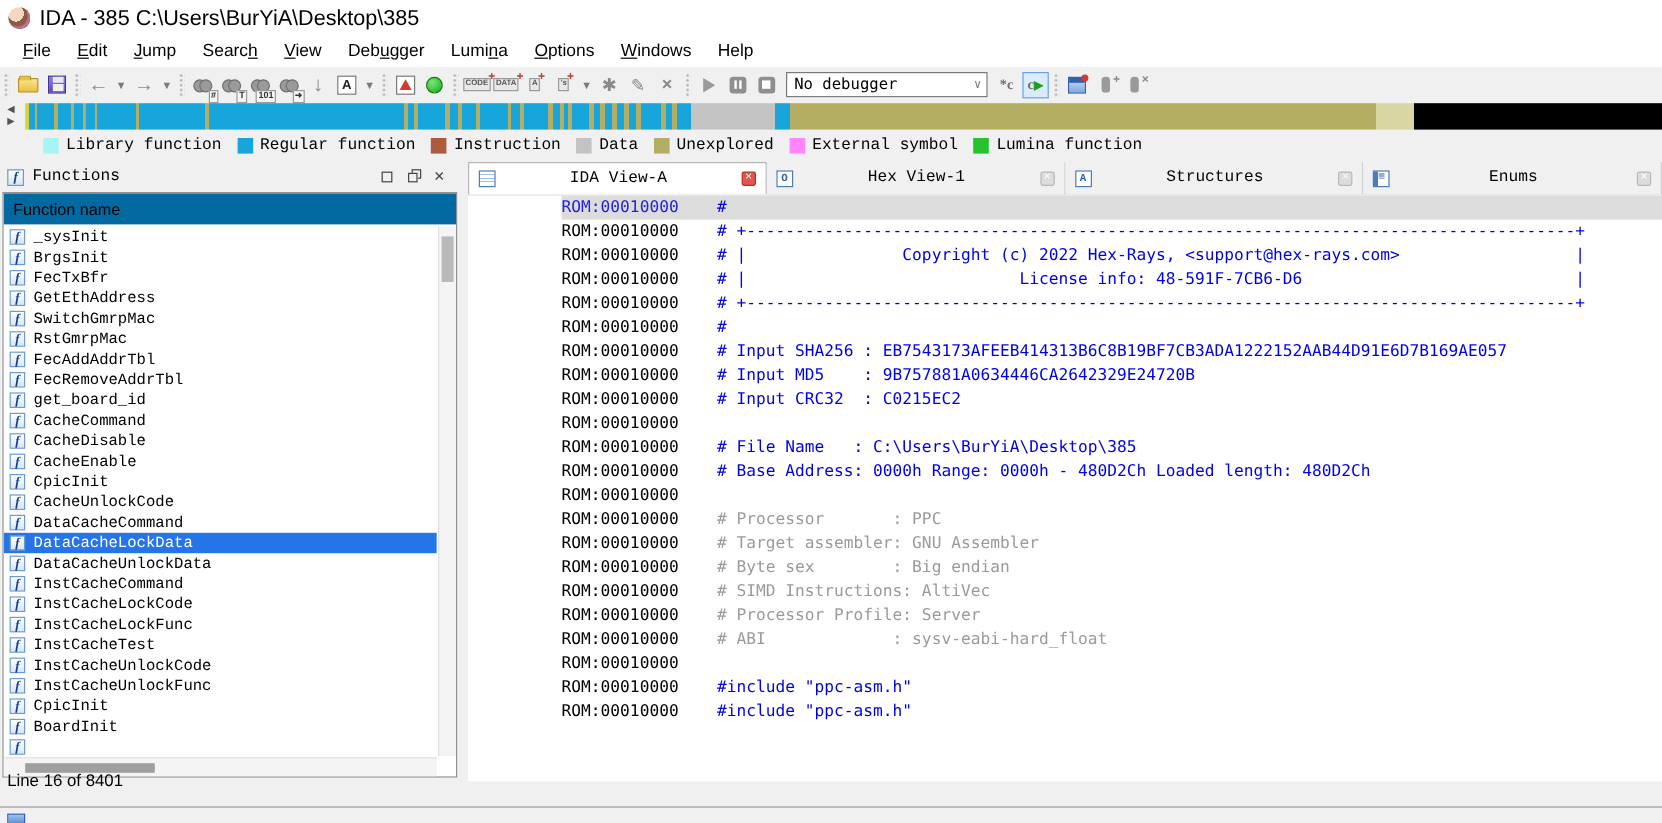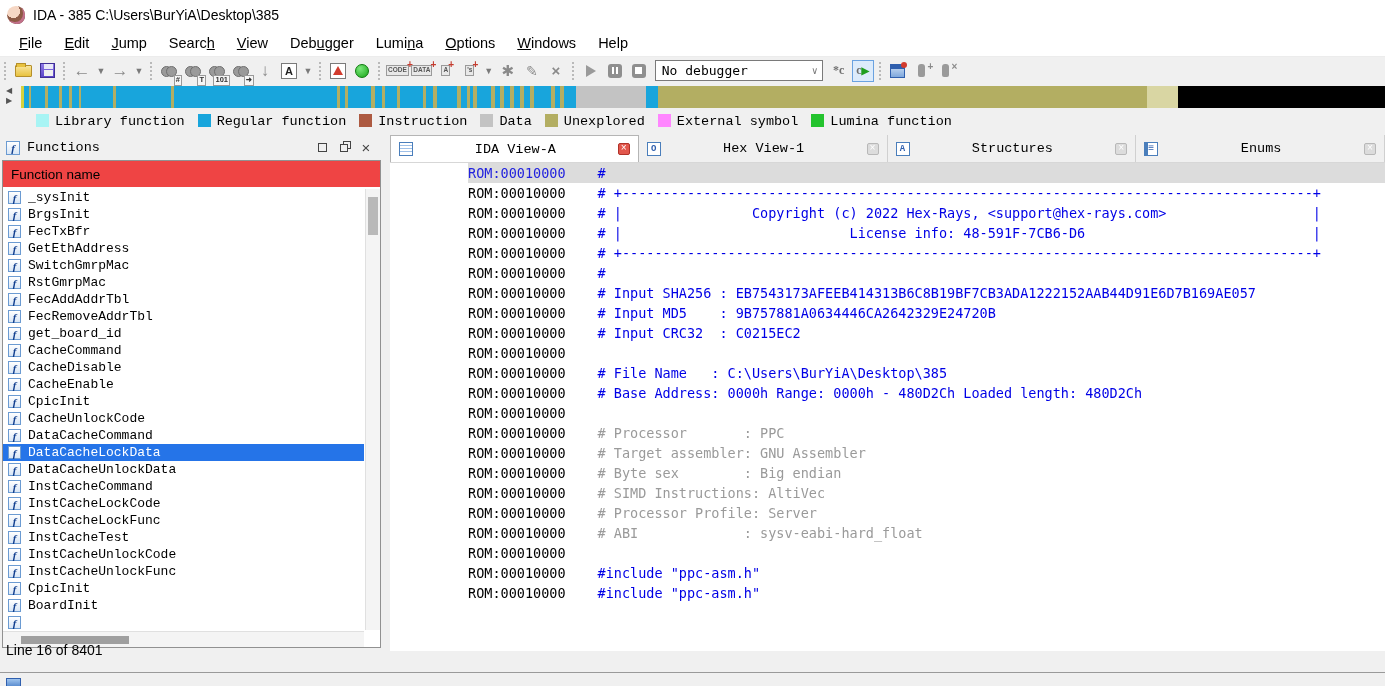--- a/index.html
+++ b/index.html
@@ -6,21 +6,21 @@
   html,body { background:#f0f0f0; }
   .app { position:relative; width:1385px; height:686px; background:#f0f0f0;
          font-family:"Liberation Sans",sans-serif; overflow:hidden; }
 
   
   .titlebar { position:absolute; left:0; top:0; width:100%; height:30px; background:#ffffff;
               display:flex; align-items:center; padding-left:7px; }
   .ida-logo { width:18px; height:18px; border-radius:50% 50% 46% 54%;
               background:radial-gradient(circle at 35% 30%, #f6d7c4 0 38%, #8d5a45 39% 70%, #5c3a2e 71%);
               box-shadow:inset -2px -2px 0 #c2708a; margin-right:8px; }
-  .titletext { font-size:14px; color:#000; }
+  .titletext { font-size:18px; color:#000; }
 
   
   .menubar { position:absolute; left:0; top:30px; width:100%; height:27px; background:#ffffff;
              display:flex; align-items:center; padding-left:8px; border-bottom:1px solid #ececec;}
   .menuitem { padding:3px 11px; font-size:14.5px; color:#000; cursor:default; }
   .menuitem u { text-decoration:underline; }
 
   
   .toolbar { position:absolute; left:0; top:57px; width:100%; height:27px; background:#f0f0f0;
              display:flex; align-items:center; }
@@ -92,37 +92,37 @@
       #b3ae62 436px 440px,#18a5dc 440px 446px,#b3ae62 446px 449px,#18a5dc 449px 452px,#b3ae62 452px 456px,
       #18a5dc 456px 470px,#b3ae62 470px 474px,#18a5dc 474px 479px,#b3ae62 479px 483px,#18a5dc 483px 489px,
       #b3ae62 489px 493px,#18a5dc 493px 499px,#b3ae62 499px 503px,#18a5dc 503px 509px,#b3ae62 509px 513px,
       #18a5dc 513px 530px,#b3ae62 530px 534px,#18a5dc 534px 539px,#b3ae62 539px 543px,#18a5dc 543px 555px,
       #c3c3c3 555px 625px,#18a5dc 625px 637px,#b3ae62 637px 1126px,#d9d6a3 1126px 1157px,#000 1157px 1364px); }
 
   
   .legendrow { position:absolute; left:0; top:110px; width:100%; height:22px; display:flex;
                align-items:center; padding-left:36px; font-family:"Liberation Mono",monospace;
                font-size:13.5px; color:#000; }
-  .legend-item { display:flex; margin-right:13px; }
+  .legend-item { display:flex; align-items:center; margin-right:13px; }
   .swatch { width:13px; height:13px; margin-right:6px; }
 
   
   .fnpanel { position:absolute; left:0; top:135px; width:383px; height:516px; }
   .fn-titlebar { height:25px; display:flex; align-items:center; padding:0 6px; background:#f0f0f0; }
   .f-icon { width:14px; height:14px; border:1px solid #6b9bd2; background:linear-gradient(#ffffff,#d8e6f6);
             color:#123f8f; font:italic bold 11px "Liberation Serif",serif; display:inline-flex;
             align-items:center; justify-content:center; flex:none; }
   .fn-title { margin-left:7px; font-family:"Liberation Mono",monospace; font-size:13.5px; flex:1; }
   .fn-btn { width:22px; text-align:center; color:#444; font-size:12px; }
   .sq { display:inline-block; width:9px; height:9px; border:1px solid #444; }
   .sq2 { display:inline-block; width:8px; height:8px; border:1px solid #444; box-shadow:3px -3px 0 -1px #f0f0f0, 3px -3px 0 #444; }
   .fn-listbox { position:absolute; left:2px; top:25px; right:2px; bottom:3px; background:#fff;
                 border:1px solid #919191; overflow:hidden; }
   .fn-header { height:26px; display:flex; align-items:center; padding-left:8px; font-size:13.5px;
-               color:#000; background:#ef4444; }
+               color:#000; background:#0369a1; }
   .fn-rows { position:absolute; left:0; top:28px; right:16px; bottom:17px; overflow:hidden; }
   .fn-row { height:17px; display:flex; align-items:center; padding-left:5px;
             font-family:"Liberation Mono",monospace; font-size:13px; color:#000; white-space:pre; }
   .fn-row .f-icon { width:13px; height:13px; margin-right:7px; }
   .fn-row.selected { background:#2574e8; color:#fff; }
   .vscroll { position:absolute; right:0; top:28px; bottom:17px; width:15px; background:#f4f4f4; border-left:1px solid #e0e0e0; }
   .vthumb { position:absolute; left:2px; top:8px; width:10px; height:38px; background:#b9b9b9; }
   .hscroll { position:absolute; left:0; bottom:0; right:16px; height:16px; background:#f4f4f4; border-top:1px solid #e0e0e0; }
   .hthumb { position:absolute; left:18px; top:4px; width:108px; height:8px; background:#9f9f9f; }
   .fn-status { position:absolute; left:6px; top:495px; font-size:14px; color:#000;margin-top:12px; }

